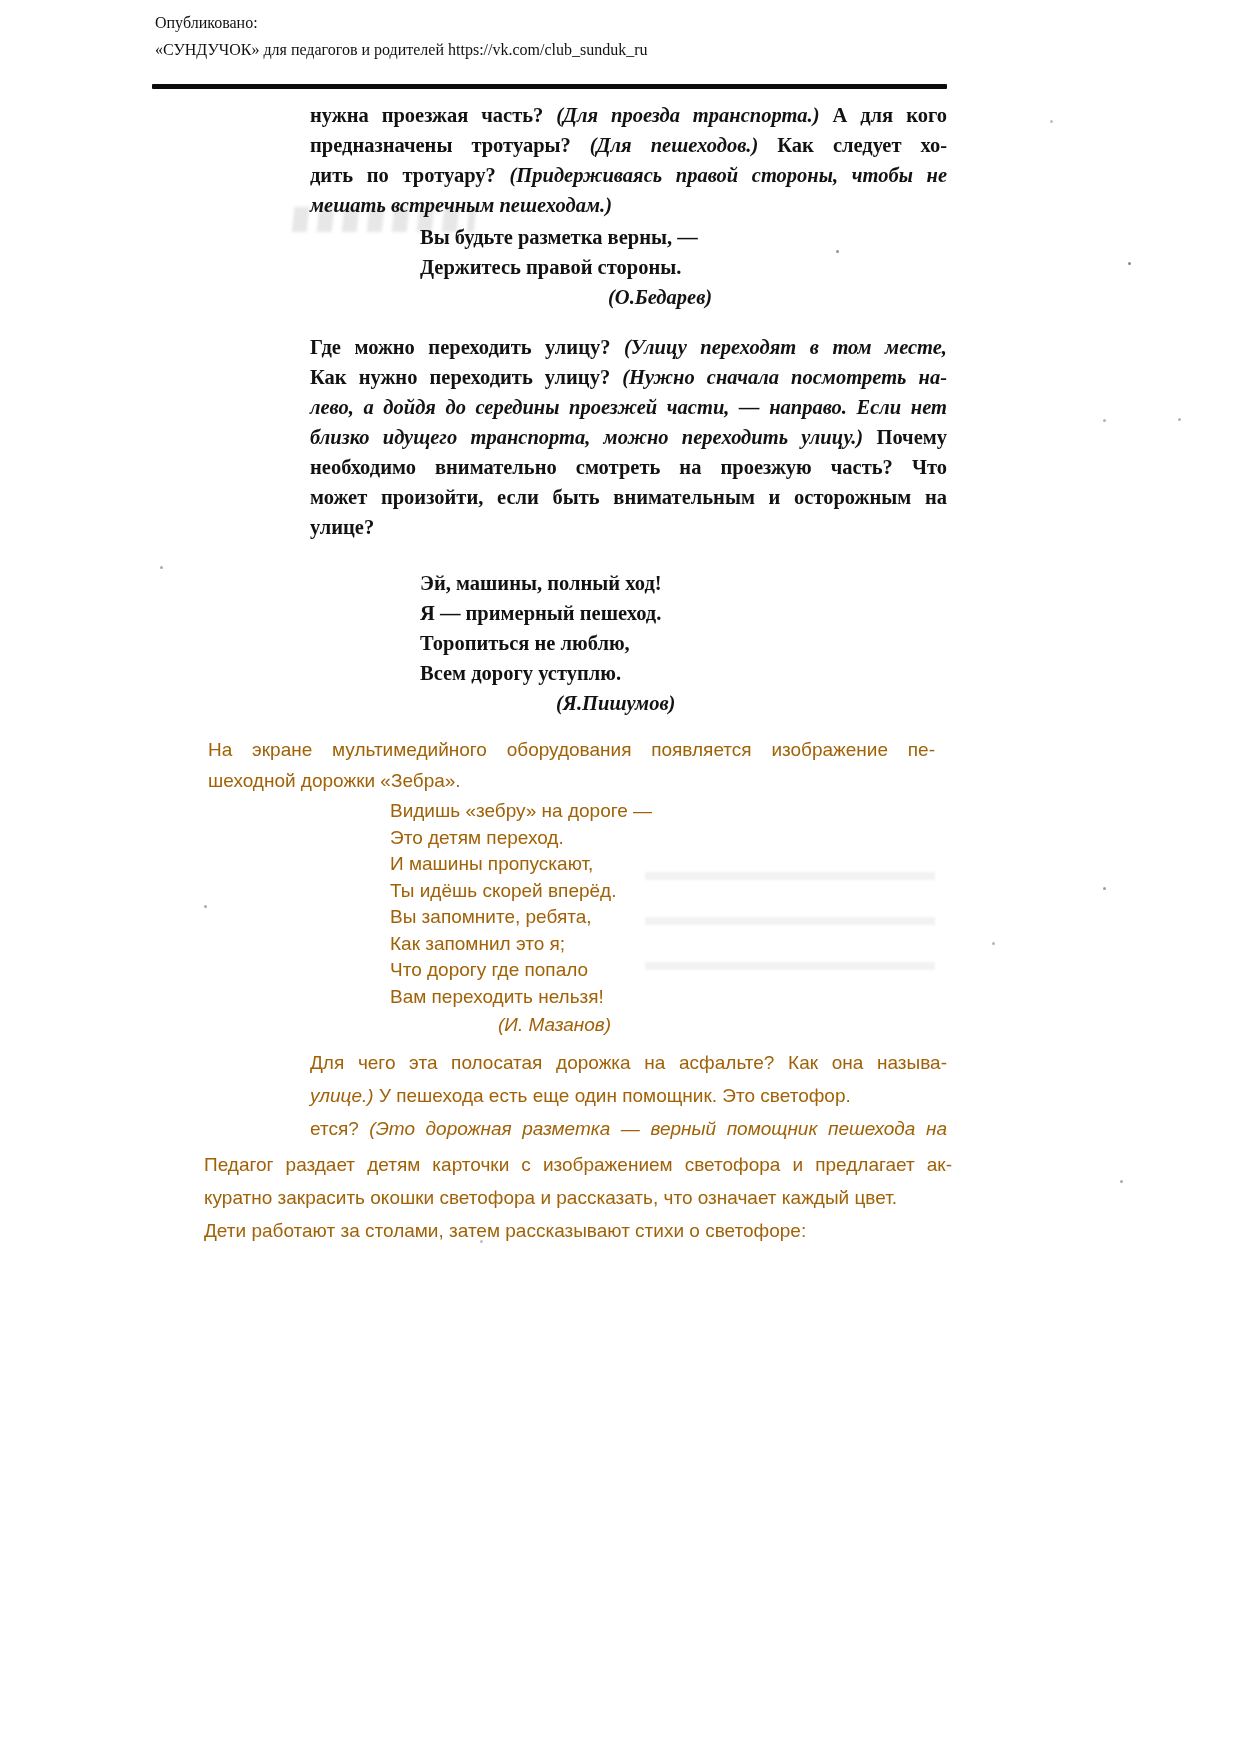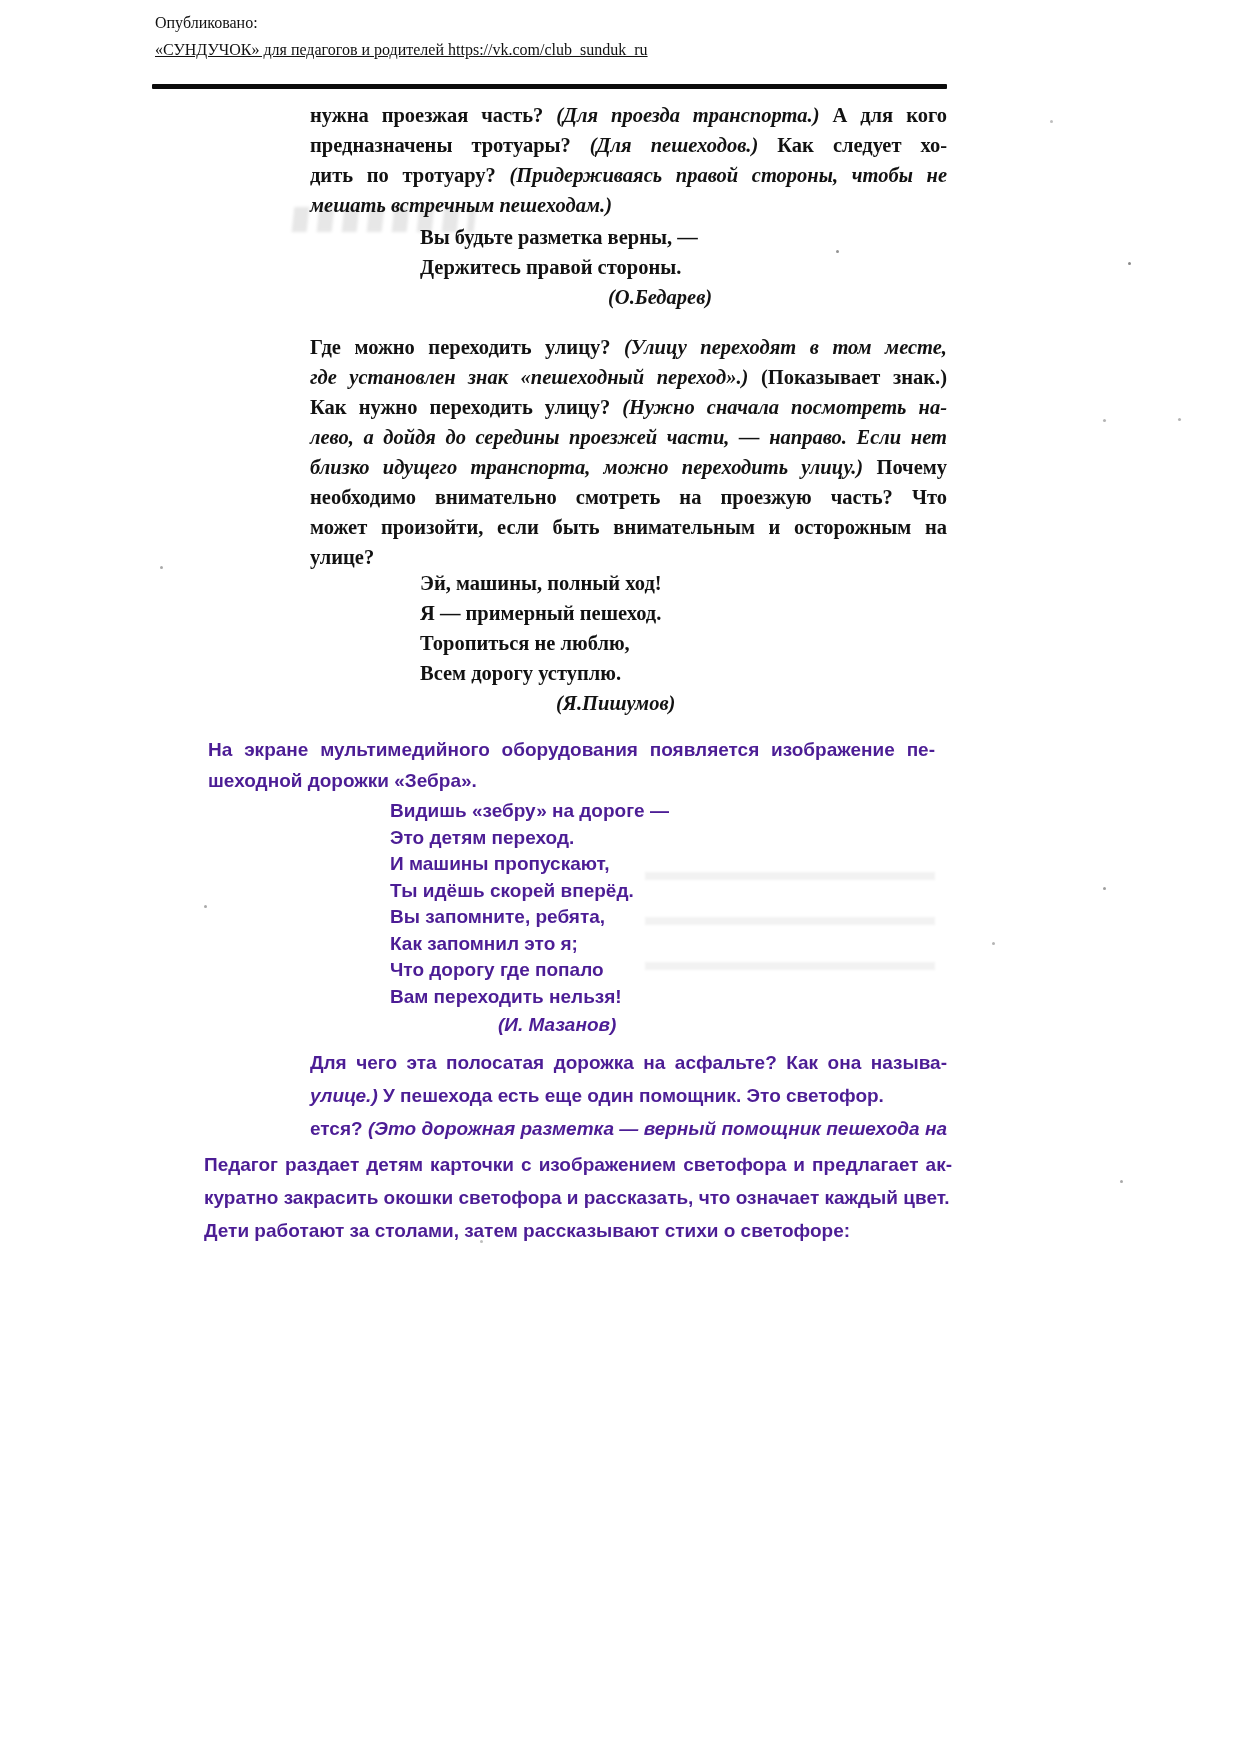--- a/index.html
+++ b/index.html
@@ -26,22 +26,22 @@
 
   .serif {
     font-family:"Liberation Serif", serif;
     font-weight:bold;
     font-size:20.5px;
     line-height:30px;
     color:#121212;
   }
   .sans {
     font-family:"Liberation Sans", sans-serif;
-    font-weight:bold;
-    color:#4c1d95;
+    font-weight:normal;
+    color:#a16207;
   }
   .stage  { font-size:19px;   line-height:31px;  }
   .verse3 { font-size:19px;   line-height:26.5px; }
   .para45 { font-size:19px;   line-height:33px;  }
 
   .line { white-space:nowrap; }
   .just { text-align:justify; text-align-last:justify; }
   .it { font-style:italic; }
   .author { font-style:italic; white-space:nowrap; }
 
@@ -73,21 +73,21 @@
       -78px -142px 0 0 rgba(40,40,40,.3);
   }
 </style>
 </head>
 <body>
 
 <div class="page">
 
   <div class="abs hdr" style="left:155px; top:10px;">Опубликовано:</div>
 
-  <div class="abs hdr" style="left:155px; top:37px;text-decoration:underline;">
+  <div class="abs hdr" style="left:155px; top:37px;">
     <span>«СУНДУЧОК» для педагогов и родителей </span><span>https://vk.com/club_sunduk_ru</span>
   </div>
 
   <div class="abs rule" style="left:152px; top:84px; width:795px; height:5px;"></div>
 
   <div class="abs ghost1"></div>
   <div class="abs ghost2"></div>
   <div class="abs noise"></div>
 
   <div class="abs serif" style="left:310px; top:100px; width:637px;">
@@ -98,21 +98,20 @@
     </div>
 
   <div class="abs serif" style="left:420px; top:222px;">
       <div class="line"><span>Вы будьте разметка верны, —</span></div>
       <div class="line"><span>Держитесь правой стороны.</span></div>
     </div>
   <div class="abs serif author" style="left:608px; top:282px;">(О.Бедарев)</div>
 
   <div class="abs serif" style="left:310px; top:332px; width:637px;">
       <div class="line just"><span>Где можно переходить улицу? </span><span class="it">(Улицу переходят в том месте,</span></div>
-      <div class="line just"><span class="it">где установлен знак «пешеходный переход».)</span><span> (Показывает знак.)</span></div>
       <div class="line just"><span>Как нужно переходить улицу? </span><span class="it">(Нужно сначала посмотреть на-</span></div>
       <div class="line just"><span class="it">лево, а дойдя до середины проезжей части, — направо. Если нет</span></div>
       <div class="line just"><span class="it">близко идущего транспорта, можно переходить улицу.)</span><span> Почему</span></div>
       <div class="line just"><span>необходимо внимательно смотреть на проезжую часть? Что</span></div>
       <div class="line just"><span>может произойти, если быть внимательным и осторожным на</span></div>
       <div class="line"><span>улице?</span></div>
     </div>
 
   <div class="abs serif" style="left:420px; top:568px;">
       <div class="line"><span>Эй, машины, полный ход!</span></div>

